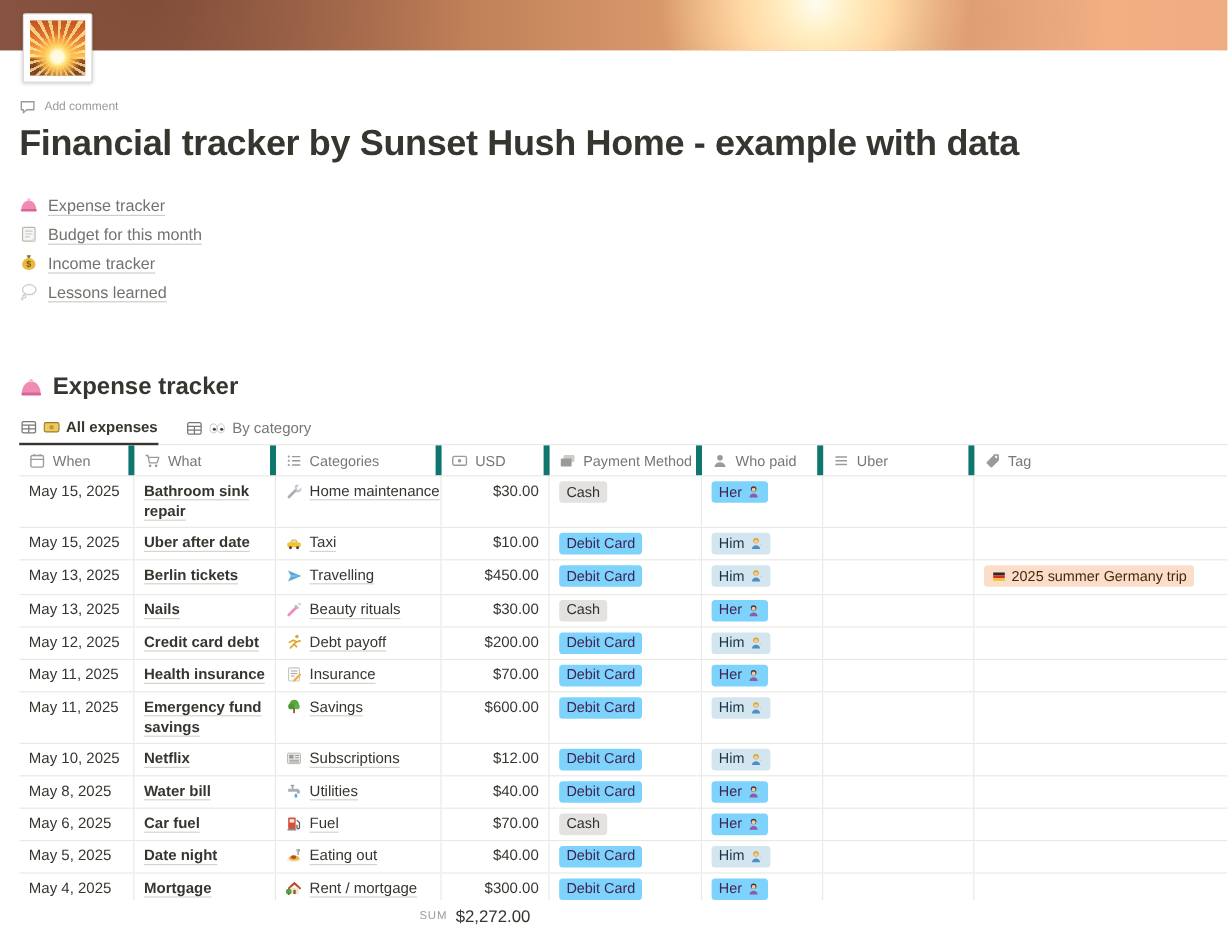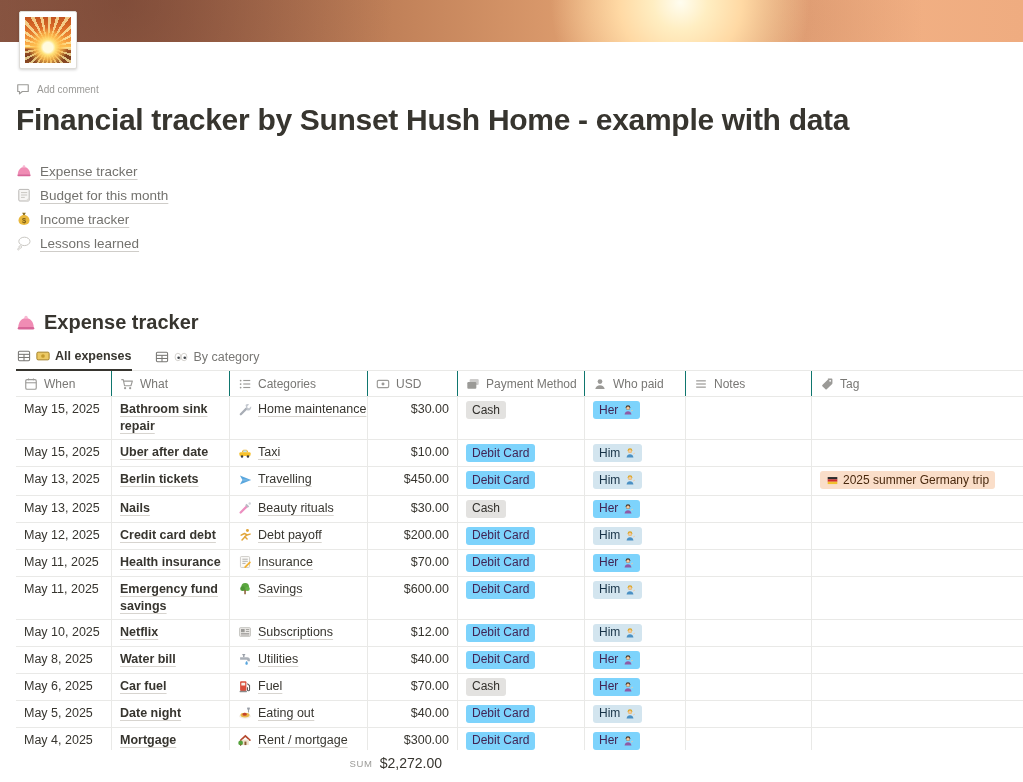--- a/index.html
+++ b/index.html
@@ -38,21 +38,21 @@
 
   .tabs { display:flex; gap:22px; margin:13px 0 0 16px; border-bottom:1px solid #e9e9e7; }
   .tab { display:flex; align-items:center; gap:5px; padding:2px 1px 6px; font-size:12.5px;
     color:#787774; cursor:pointer; white-space:nowrap; }
   .tab.active { color:#37352f; font-weight:700; border-bottom:2px solid #37352f; margin-bottom:-1px; }
 
   .table-clip { margin-left:16px; height:379px; overflow:hidden; }
   .thead, .tr { display:grid; grid-template-columns:96px 118px 138px 90px 127px 101px 126px 211px; }
   .thead { border-bottom:1px solid #e9e9e7; }
   .th { display:flex; align-items:center; gap:6px; padding:4px 8px; color:#787774;
-    font-size:12px; border-right:1px solid #0f766e; height:25px; cursor:pointer; white-space:nowrap; }
+    font-size:12px; border-right:5px solid #0f766e; height:25px; cursor:pointer; white-space:nowrap; }
   .th:last-child { border-right:none; }
   .tr { border-bottom:1px solid #e9e9e7; }
   .td { padding:4px 8px; font-size:12.5px; line-height:17px; border-right:1px solid #e9e9e7; cursor:pointer; }
   .td.col7 { border-right:none; }
   .td.col2 { display:flex; align-items:flex-start; gap:6px; white-space:nowrap; }
   .td.col2 .ic { margin-top:1.5px; }
   .num { text-align:right; }
   .rowlink { font-weight:700; text-decoration:underline; text-decoration-color:#d7d4cf;
     text-underline-offset:2.5px; text-decoration-thickness:1px; }
   .cat { font-weight:500; }
@@ -267,21 +267,21 @@
       <div class="th">
         <span class="ic ic14">
           <svg viewBox="0 0 16 16" xmlns="http://www.w3.org/2000/svg">
             <g stroke="#9b9a97" stroke-width="1.4">
               <line x1="2.5" y1="4.4" x2="13.5" y2="4.4"></line>
               <line x1="2.5" y1="8" x2="13.5" y2="8"></line>
               <line x1="2.5" y1="11.6" x2="13.5" y2="11.6"></line>
             </g>
           </svg>
         </span>
-        <span>Notes</span>
+        <span>Uber</span>
       </div>
       <div class="th">
         <span class="ic ic14">
           <svg viewBox="0 0 16 16" xmlns="http://www.w3.org/2000/svg">
             <path d="M8.8 1.8h4.4c.6 0 1 .4 1 1v4.4c0 .3-.1.5-.3.7l-6.2 6.2c-.4.4-1 .4-1.4 0L2.7 10.5c-.4-.4-.4-1 0-1.4l6.1-6.1c.2-.2.4-.3.7-.3z" fill="#9b9a97"></path>
             <circle cx="11.6" cy="4.4" r="1.1" fill="#fff"></circle>
           </svg>
         </span>
         <span>Tag</span>
       </div>

